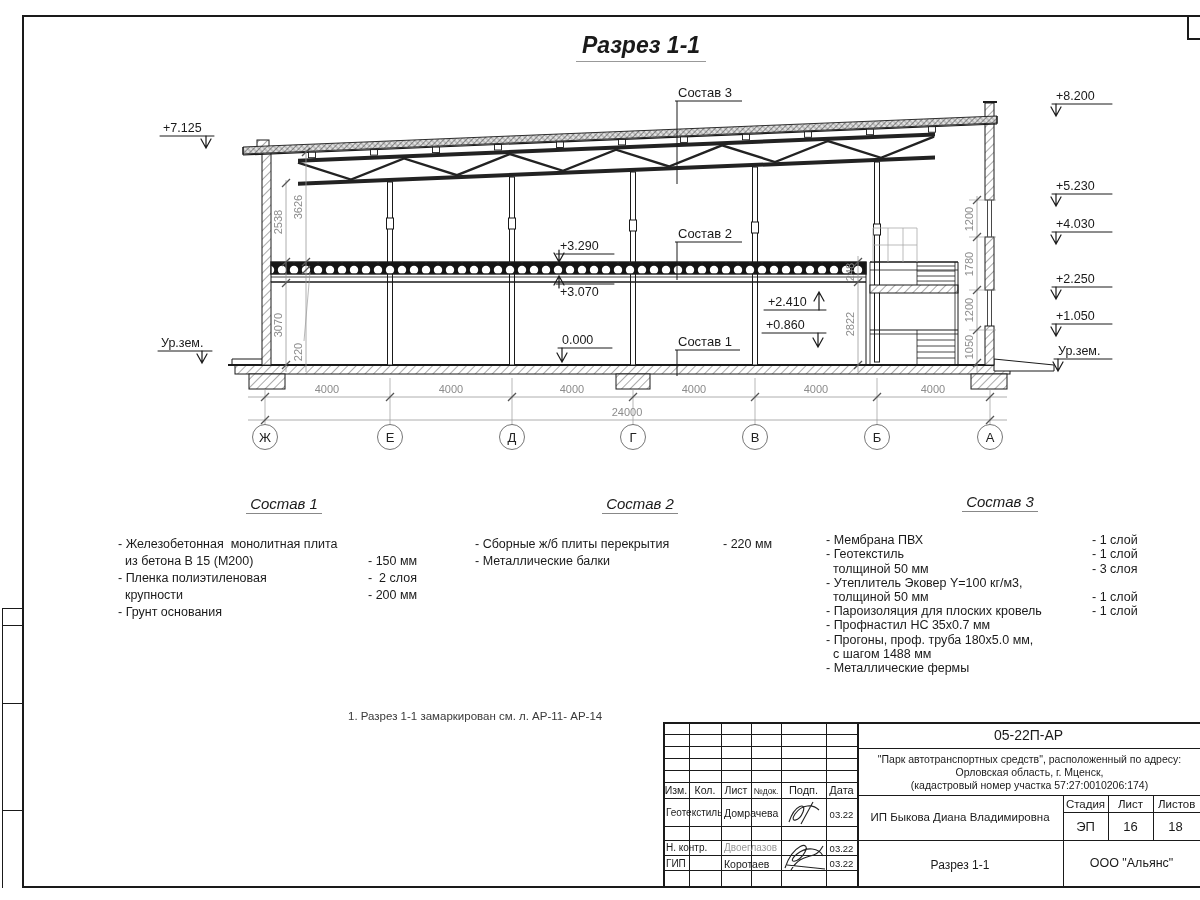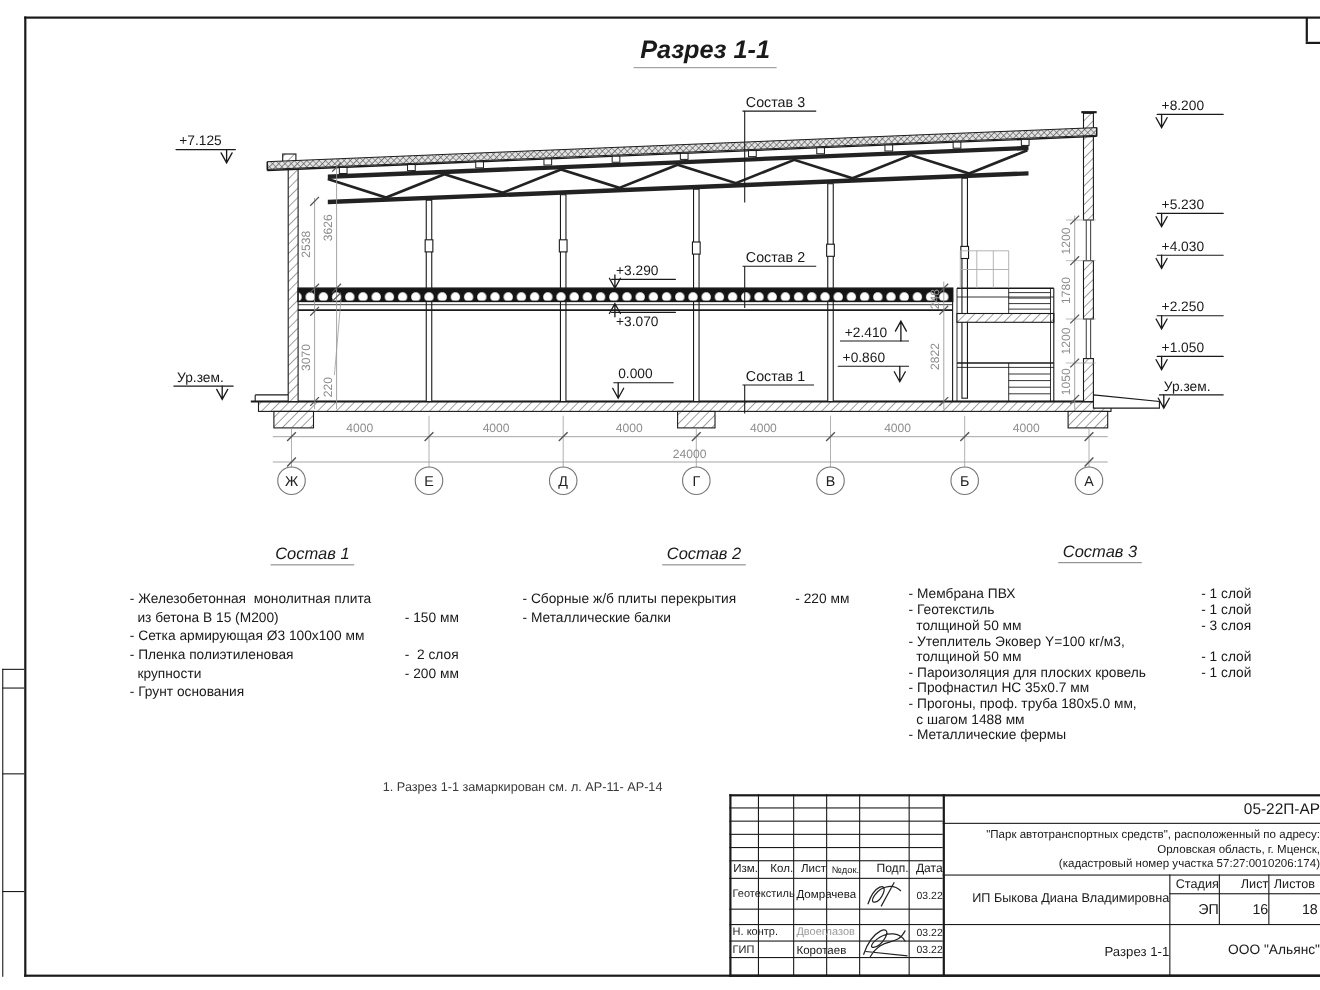--- a/index.html
+++ b/index.html
@@ -16,21 +16,21 @@
   .sostav .stitle span { border-bottom:1px solid #888; padding:0 4px 1px 4px; }
   .sostav .row { display:flex; }
   .sostav .t { white-space:pre; }
   .sostav .v { margin-left:auto; width:82px; text-align:left; white-space:pre; }
   .s3 { line-height:14.2px; }
   .note { position:absolute; left:348px; top:710px; font-size:11.5px; color:#3a3a3a; }
   
   .tb { position:absolute; left:663px; top:722px; width:537px; height:166px; }
   .tb .vl, .tb .hl { position:absolute; background:#1a1a1a; }
   .tb .txt { position:absolute; font-size:11px; white-space:nowrap; }
-  .tb .c { text-align:right; }
+  .tb .c { text-align:center; }
 </style>
 </head>
 <body>
 
 <div class="sheet">
 
   <div class="line" style="left:22px; top:15px; width:1178px; height:2px;"></div>
   <div class="line" style="left:22px; top:15px; width:2px; height:873px;"></div>
   <div class="line" style="left:22px; top:886px; width:1178px; height:2px;"></div>
   <div class="line" style="left:1187px; top:16px; width:1.5px; height:22px;"></div>
@@ -362,24 +362,20 @@
     <div class="stitle"><span>Состав 1</span></div>
     <div class="row">
         <span class="t">- Железобетонная  монолитная плита</span>
         <span class="v"></span>
       </div>
     <div class="row">
         <span class="t">  из бетона В 15 (М200)</span>
         <span class="v">- 150 мм</span>
       </div>
     <div class="row">
-        <span class="t">- Сетка армирующая Ø3 100х100 мм</span>
-        <span class="v"></span>
-      </div>
-    <div class="row">
         <span class="t">- Пленка полиэтиленовая</span>
         <span class="v">-  2 слоя</span>
       </div>
     <div class="row">
         <span class="t">  крупности</span>
         <span class="v">- 200 мм</span>
       </div>
     <div class="row">
         <span class="t">- Грунт основания</span>
         <span class="v"></span>

